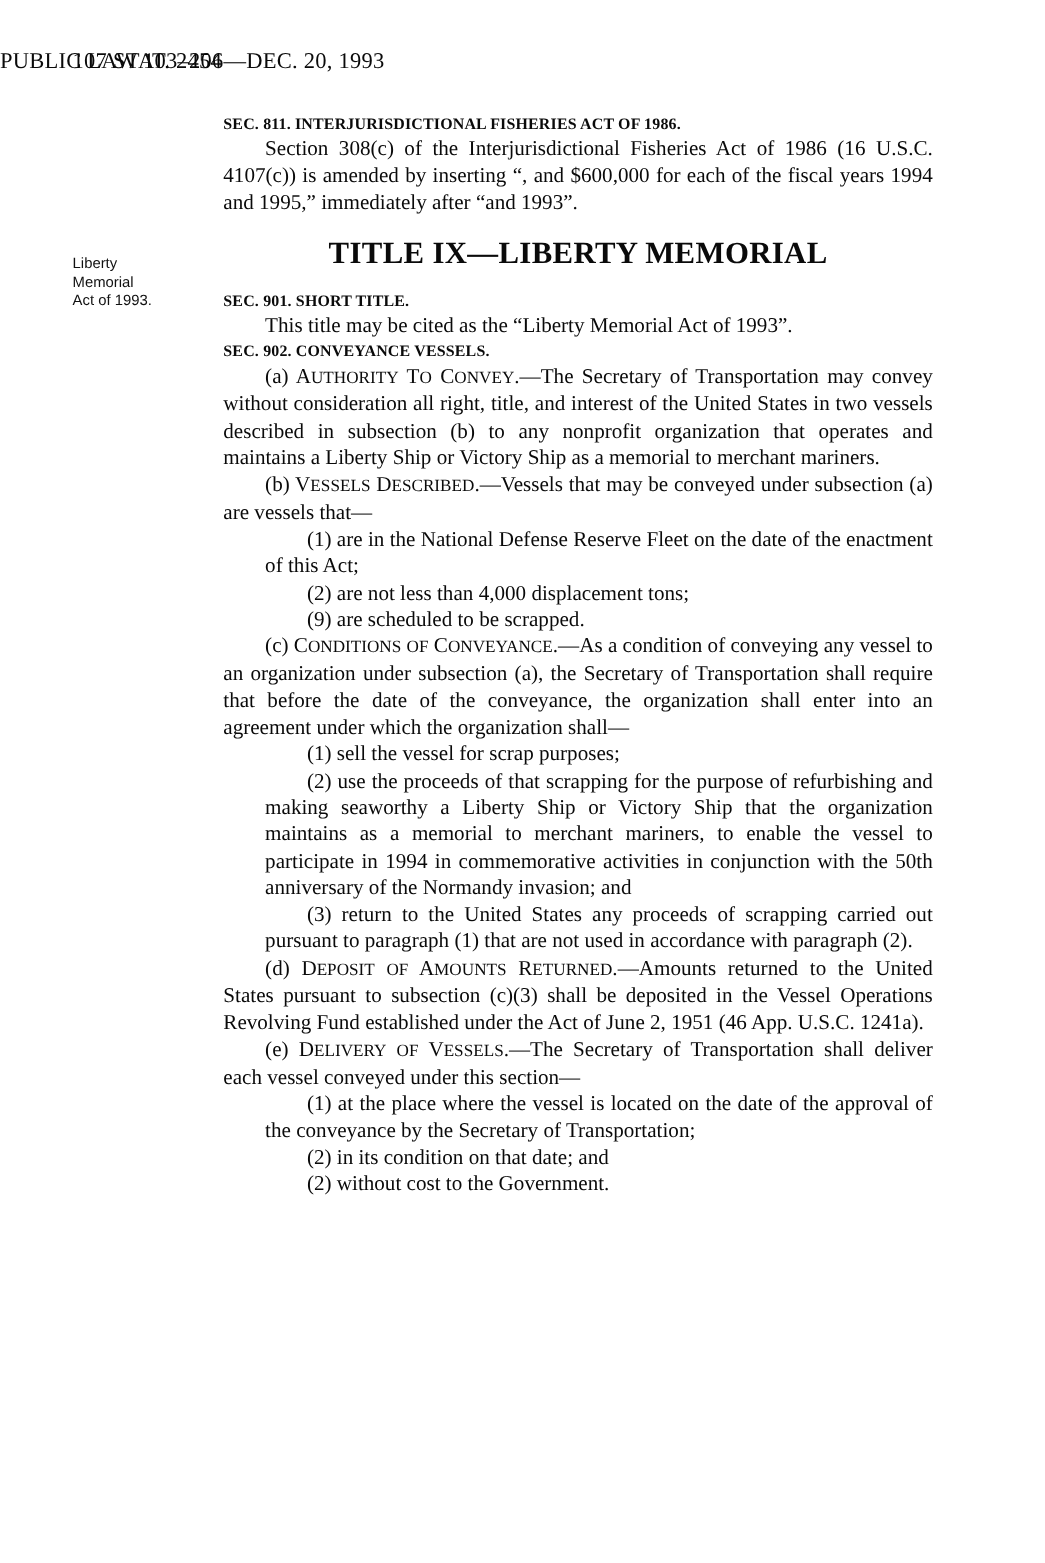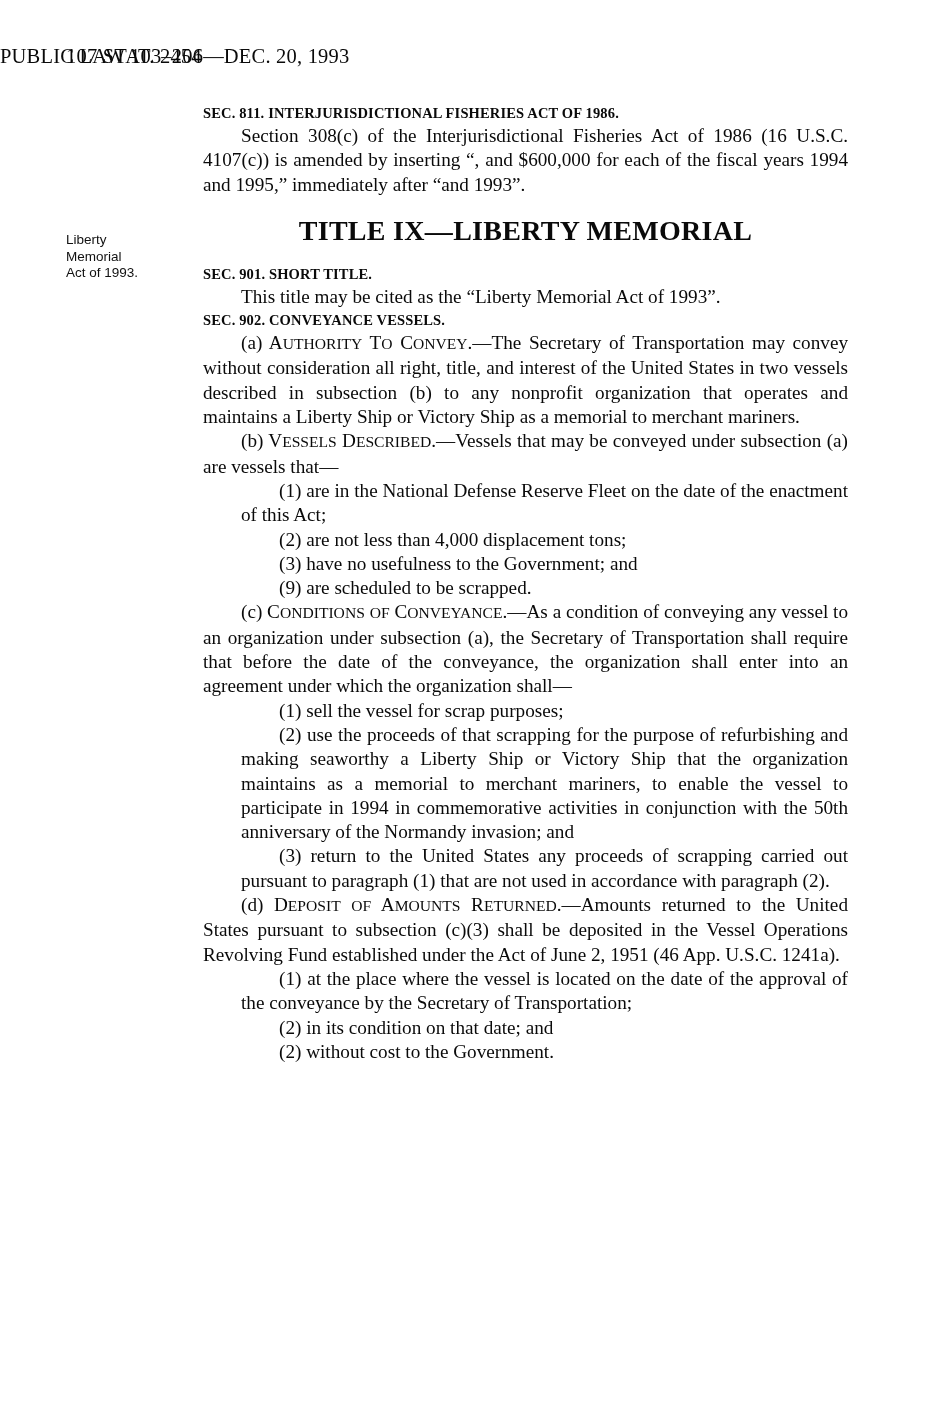--- a/index.html
+++ b/index.html
@@ -135,28 +135,28 @@
     <div class="sechead">SEC. 901. SHORT TITLE.</div>
     <p class="body">This title may be cited as the “Liberty Memorial Act of 1993”.</p>
 
     <div class="sechead sp">SEC. 902. CONVEYANCE VESSELS.</div>
 
     <p class="body sc-wrap"><span class="big">(a) A</span><span class="sm">UTHORITY</span><span class="big"> T</span><span class="sm">O</span><span class="big"> C</span><span class="sm">ONVEY</span><span>.—The Secretary of Transportation may convey without consideration all right, title, and interest of the United States in two vessels described in subsection (b) to any nonprofit organization that operates and maintains a Liberty Ship or Victory Ship as a memorial to merchant mariners.</span></p>
 
     <p class="body sc-wrap"><span class="big">(b) V</span><span class="sm">ESSELS</span><span class="big"> D</span><span class="sm">ESCRIBED</span><span>.—Vessels that may be conveyed under subsection (a) are vessels that—</span></p>
     <p class="sub">(1) are in the National Defense Reserve Fleet on the date of the enactment of this Act;</p>
     <p class="sub">(2) are not less than 4,000 displacement tons;</p>
-    <p class="sub">(3) have no usefulness to the Government; and</p>
     <p class="sub">(9) are scheduled to be scrapped.</p>
 
     <p class="body sc-wrap"><span class="big">(c) C</span><span class="sm">ONDITIONS</span><span class="big"> </span><span class="sm">OF</span><span class="big"> C</span><span class="sm">ONVEYANCE</span><span>.—As a condition of conveying any vessel to an organization under subsection (a), the Secretary of Transportation shall require that before the date of the conveyance, the organization shall enter into an agreement under which the organization shall—</span></p>
     <p class="sub">(1) sell the vessel for scrap purposes;</p>
     <p class="sub">(2) use the proceeds of that scrapping for the purpose of refurbishing and making seaworthy a Liberty Ship or Victory Ship that the organization maintains as a memorial to merchant mariners, to enable the vessel to participate in 1994 in commemorative activities in conjunction with the 50th anniversary of the Normandy invasion; and</p>
     <p class="sub">(3) return to the United States any proceeds of scrapping carried out pursuant to paragraph (1) that are not used in accordance with paragraph (2).</p>
 
     <p class="body sc-wrap"><span class="big">(d) D</span><span class="sm">EPOSIT</span><span class="big"> </span><span class="sm">OF</span><span class="big"> A</span><span class="sm">MOUNTS</span><span class="big"> R</span><span class="sm">ETURNED</span><span>.—Amounts returned to the United States pursuant to subsection (c)(3) shall be deposited in the Vessel Operations Revolving Fund established under the Act of June 2, 1951 (46 App. U.S.C. 1241a).</span></p>
 
+    <p class="body sc-wrap"><span class="big">(e) D</span><span class="sm">ELIVERY</span><span class="big"> </span><span class="sm">OF</span><span class="big"> V</span><span class="sm">ESSELS</span><span>.—The Secretary of Transportation shall deliver each vessel conveyed under this section—</span></p>
     <p class="sub">(1) at the place where the vessel is located on the date of the approval of the conveyance by the Secretary of Transportation;</p>
     <p class="sub">(2) in its condition on that date; and</p>
     <p class="sub">(2) without cost to the Government.</p>
 
   </div>
 </div>
 
 </body></html>

